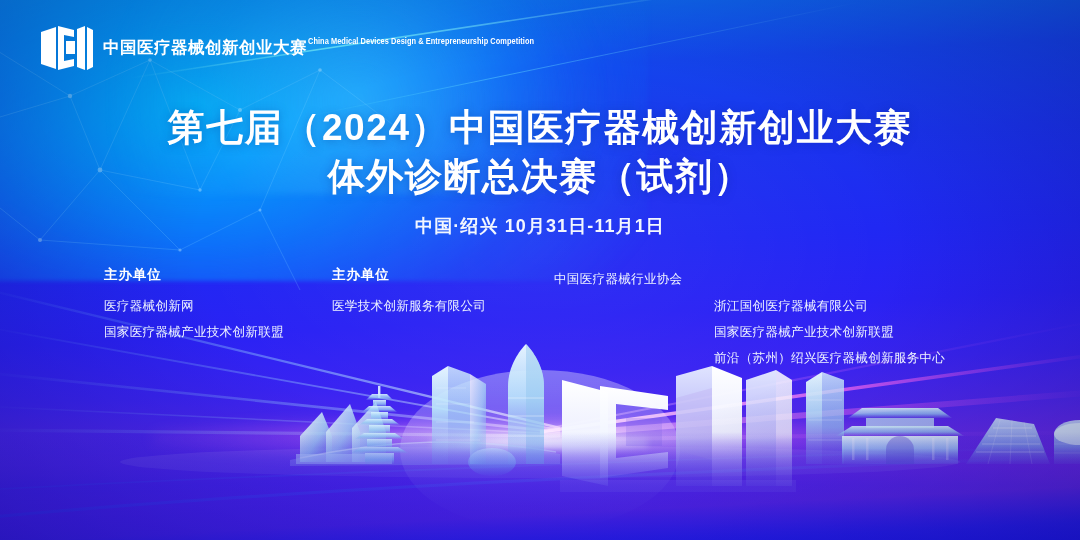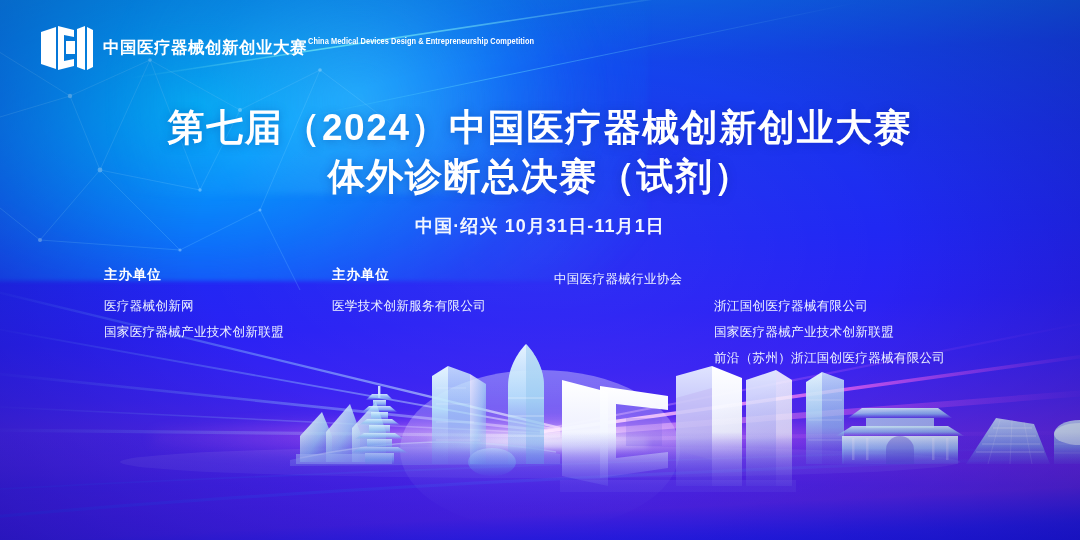--- a/index.html
+++ b/index.html
@@ -485,18 +485,18 @@
     </div>
 
     <div class="org-col col-support">
       <div class="org-item">中国医疗器械行业协会</div>
     </div>
 
     <div class="org-col col-support2">
       <div class="org-head spacer">支持单位</div>
       <div class="org-item">浙江国创医疗器械有限公司</div>
       <div class="org-item">国家医疗器械产业技术创新联盟</div>
-      <div class="org-item">前沿（苏州）浙江国创医疗器械有限公司</div>
+      <div class="org-item">前沿（苏州）绍兴医疗器械创新服务中心</div>
     </div>
 
   </div>
 
 </div>
 
 </body></html>

